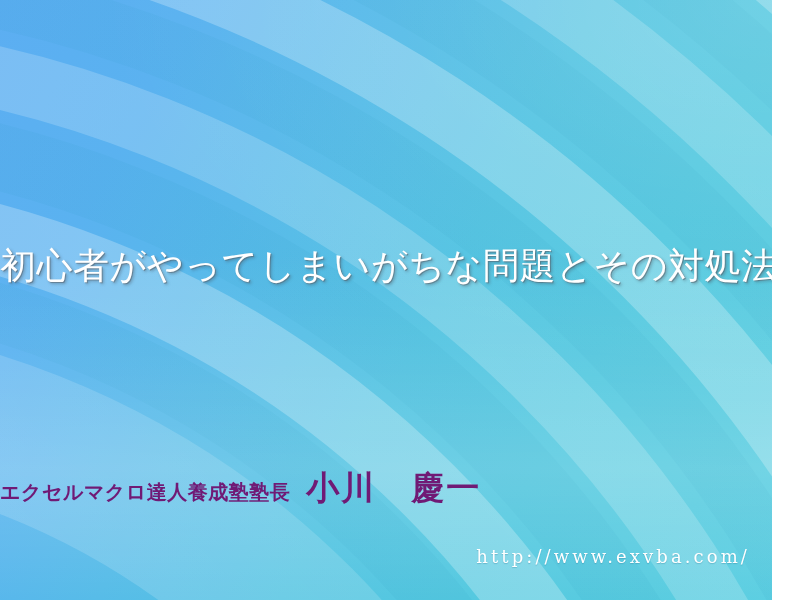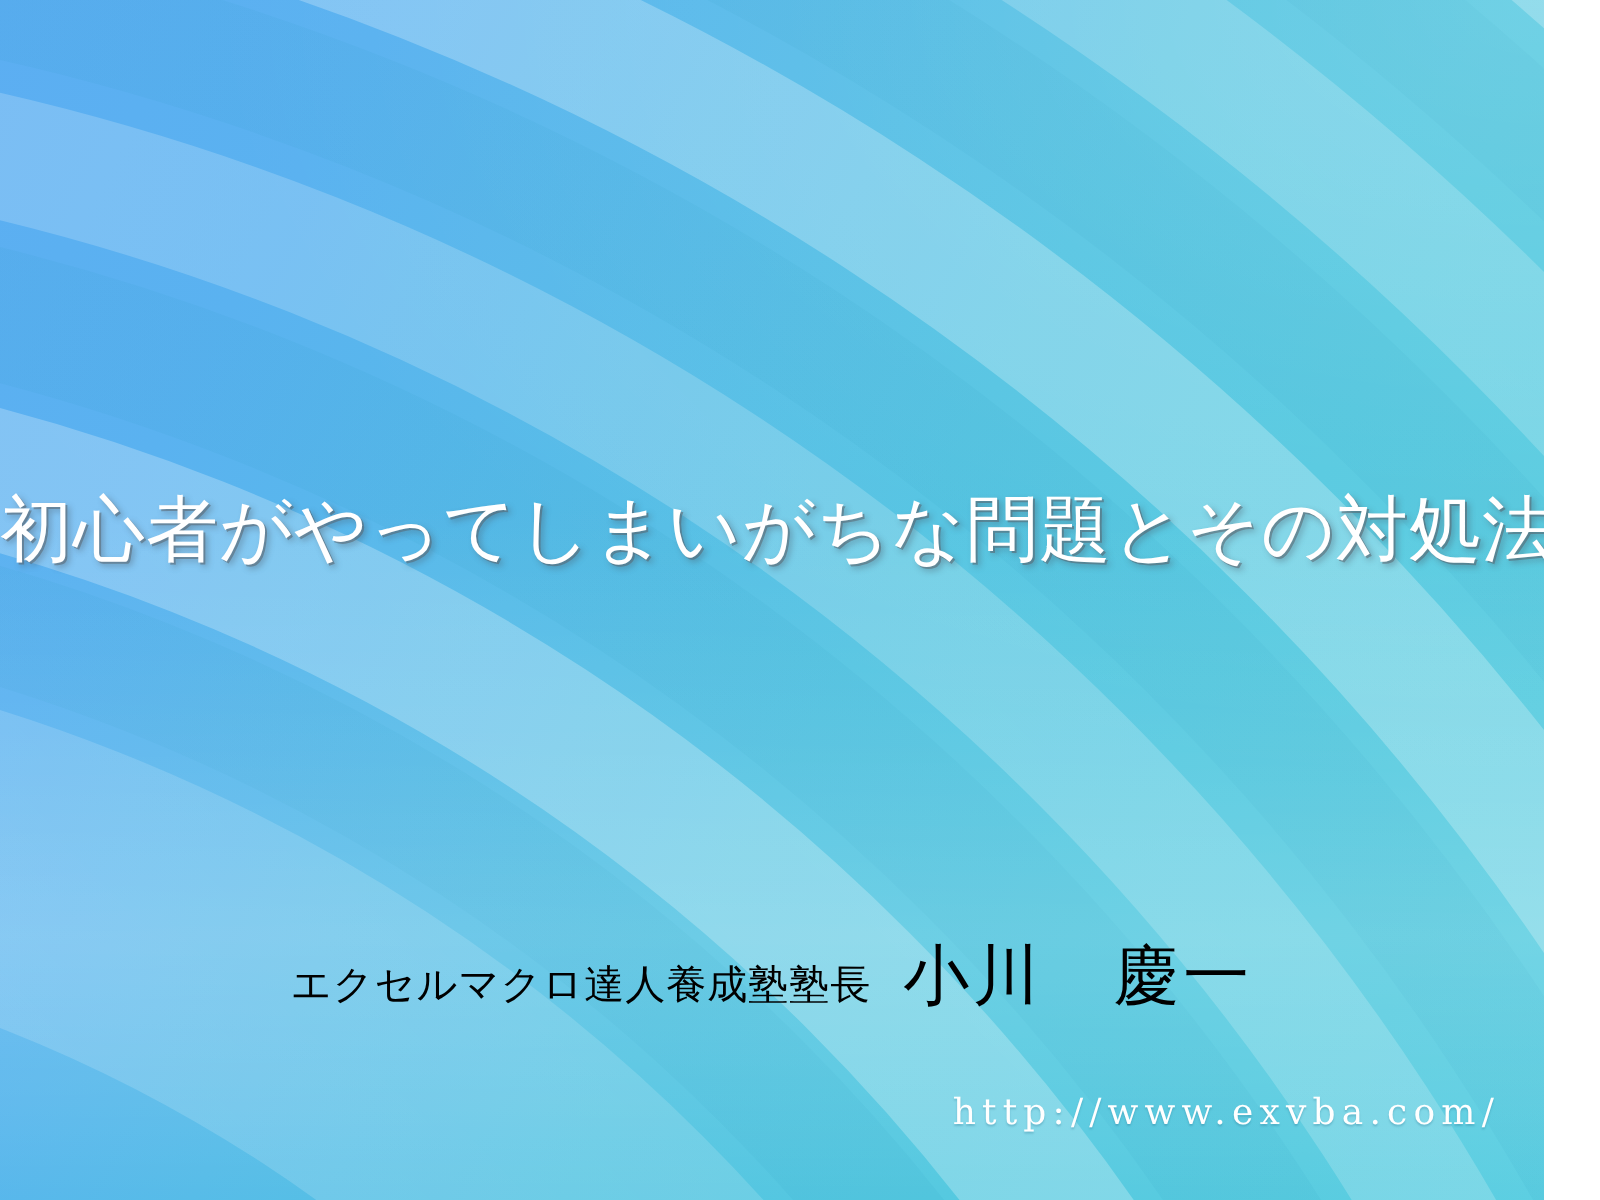--- a/index.html
+++ b/index.html
@@ -84,23 +84,24 @@
     text-shadow:
        1px 1px 0 rgba(90,100,110,0.55),
        2px 2px 3px rgba(70,80,95,0.42);
   }
 
   #byline {
     position: absolute;
     left: 0;
     right: 0;
     top: 466px;
-    text-align: center;
+    text-align: left;
     white-space: nowrap;
-    color: #000000;
+    color: #701a75;
+    font-weight: bold;
   }
 
   #byline .role {
     font-family: "DejaVu Serif", "Liberation Serif", serif;
     font-size: 20px;
     letter-spacing: 0.5px;
     vertical-align: baseline;
   }
 
   #byline .name {

